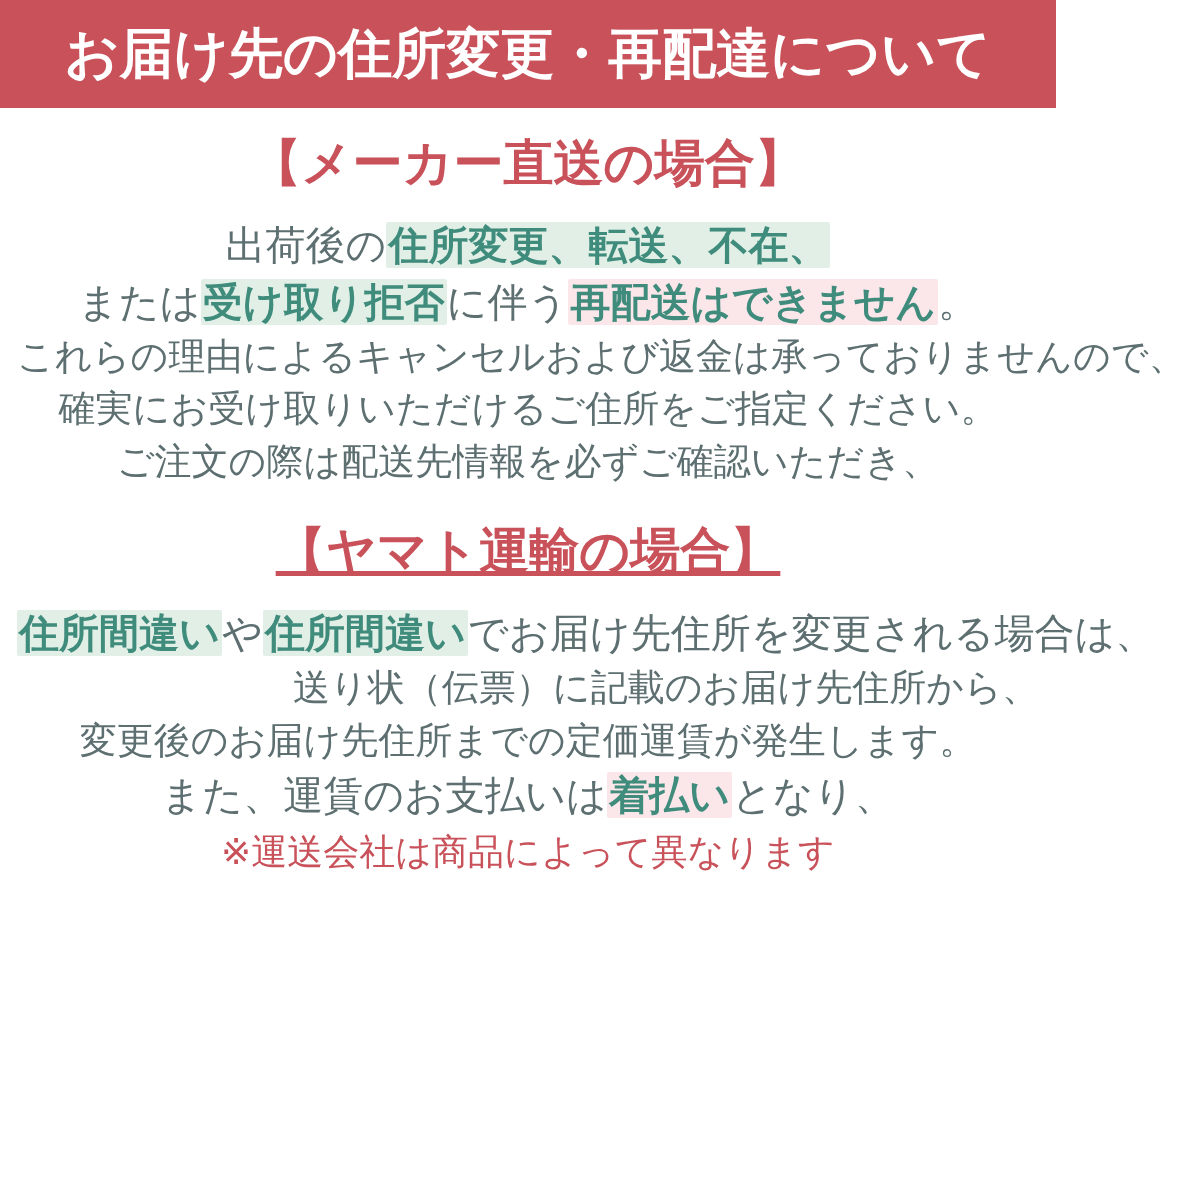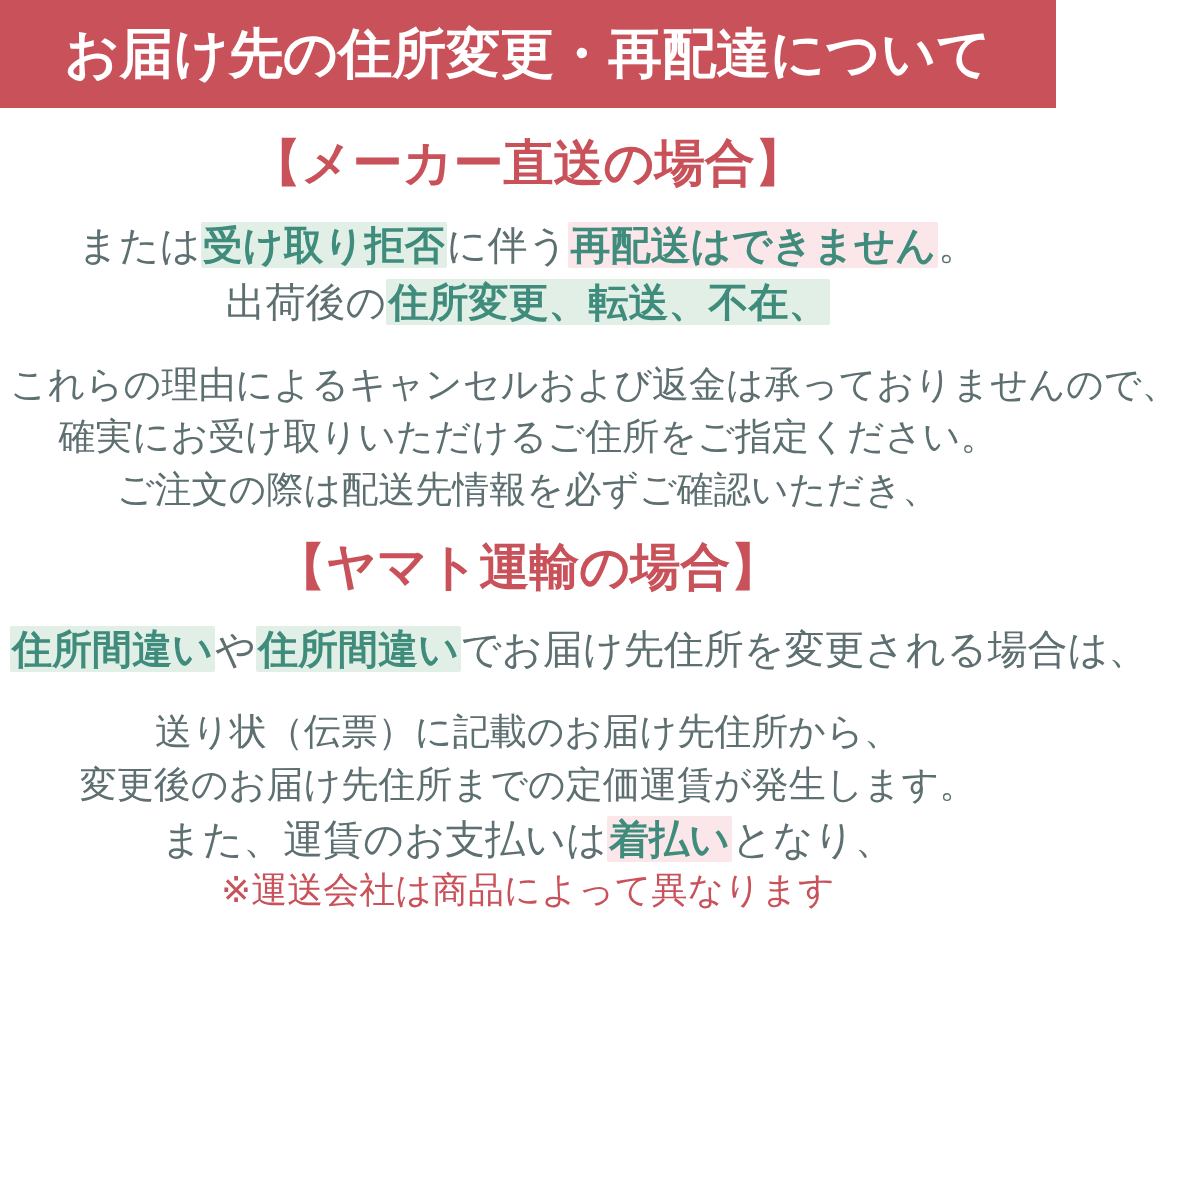--- a/index.html
+++ b/index.html
@@ -30,88 +30,88 @@
   }
   .header-title {
     color: #ffffff;
     font-size: 54px;
     font-weight: bold;
     letter-spacing: 0px;
     line-height: 1;
     white-space: nowrap;
   }
   .content {
-    padding: 0 10px;
+    padding: 0 17px;
     box-sizing: border-box;
   }
   .section-heading {
     color: #c9525a;
     font-size: 50px;
     font-weight: bold;
     text-align: center;
     line-height: 1.1;
     white-space: nowrap;
   }
   .heading-1 { margin-top: 28px; }
-  .heading-2 { margin-top: 24px; }
+  .heading-2 { margin-top: 36px; text-decoration: underline; }
   .line {
     text-align: center;
     color: #5d6f70;
     font-size: 40px;
     line-height: 1.42;
     white-space: nowrap;
     letter-spacing: 0px;
   }
   .line.small {
     font-size: 37px;
   }
   .gap-top-1 { margin-top: 26px; }
-  .gap-top-2 { margin-top: 28px; }
+  .gap-top-2 { margin-top: 0; text-align: right; }
   .hl-green {
     color: #3f8c7c;
     background: #e2efe6;
     font-weight: bold;
     padding: 0 2px;
     border-radius: 2px;
   }
   .hl-pink {
     color: #3f8c7c;
     background: #fbe6ea;
     font-weight: bold;
     padding: 0 2px;
     border-radius: 2px;
   }
   .note {
     text-align: center;
     color: #c9525a;
     font-size: 36px;
     line-height: 1.2;
     white-space: nowrap;
-    margin-top: 0;
+    margin-top: 6px;
   }
 </style>
 </head>
 <body>
 
 <div class="page">
 
   <div class="header-bar">
     <div class="header-title">お届け先の住所変更・再配達について</div>
   </div>
 
   <div class="content">
 
     <div class="section-heading heading-1">【メーカー直送の場合】</div>
 
     <div class="lines-block gap-top-1">
       <div class="line">
-        <span>または</span><span class="hl-green">受け取り拒否</span><span>に伴う</span><span class="hl-pink">再配送はできません</span><span>。</span>
+        <span>出荷後の</span><span class="hl-green">住所変更、転送、不在、</span>
       </div>
       <div class="line">
-        <span>出荷後の</span><span class="hl-green">住所変更、転送、不在、</span>
+        <span>または</span><span class="hl-green">受け取り拒否</span><span>に伴う</span><span class="hl-pink">再配送はできません</span><span>。</span>
       </div>
       <div class="line small gap-top-2">これらの理由によるキャンセルおよび返金は承っておりませんので、</div>
       <div class="line small">確実にお受け取りいただけるご住所をご指定ください。</div>
       <div class="line small">ご注文の際は配送先情報を必ずご確認いただき、</div>
     </div>
 
     <div class="section-heading heading-2">【ヤマト運輸の場合】</div>
 
     <div class="lines-block gap-top-1">
       <div class="line">

